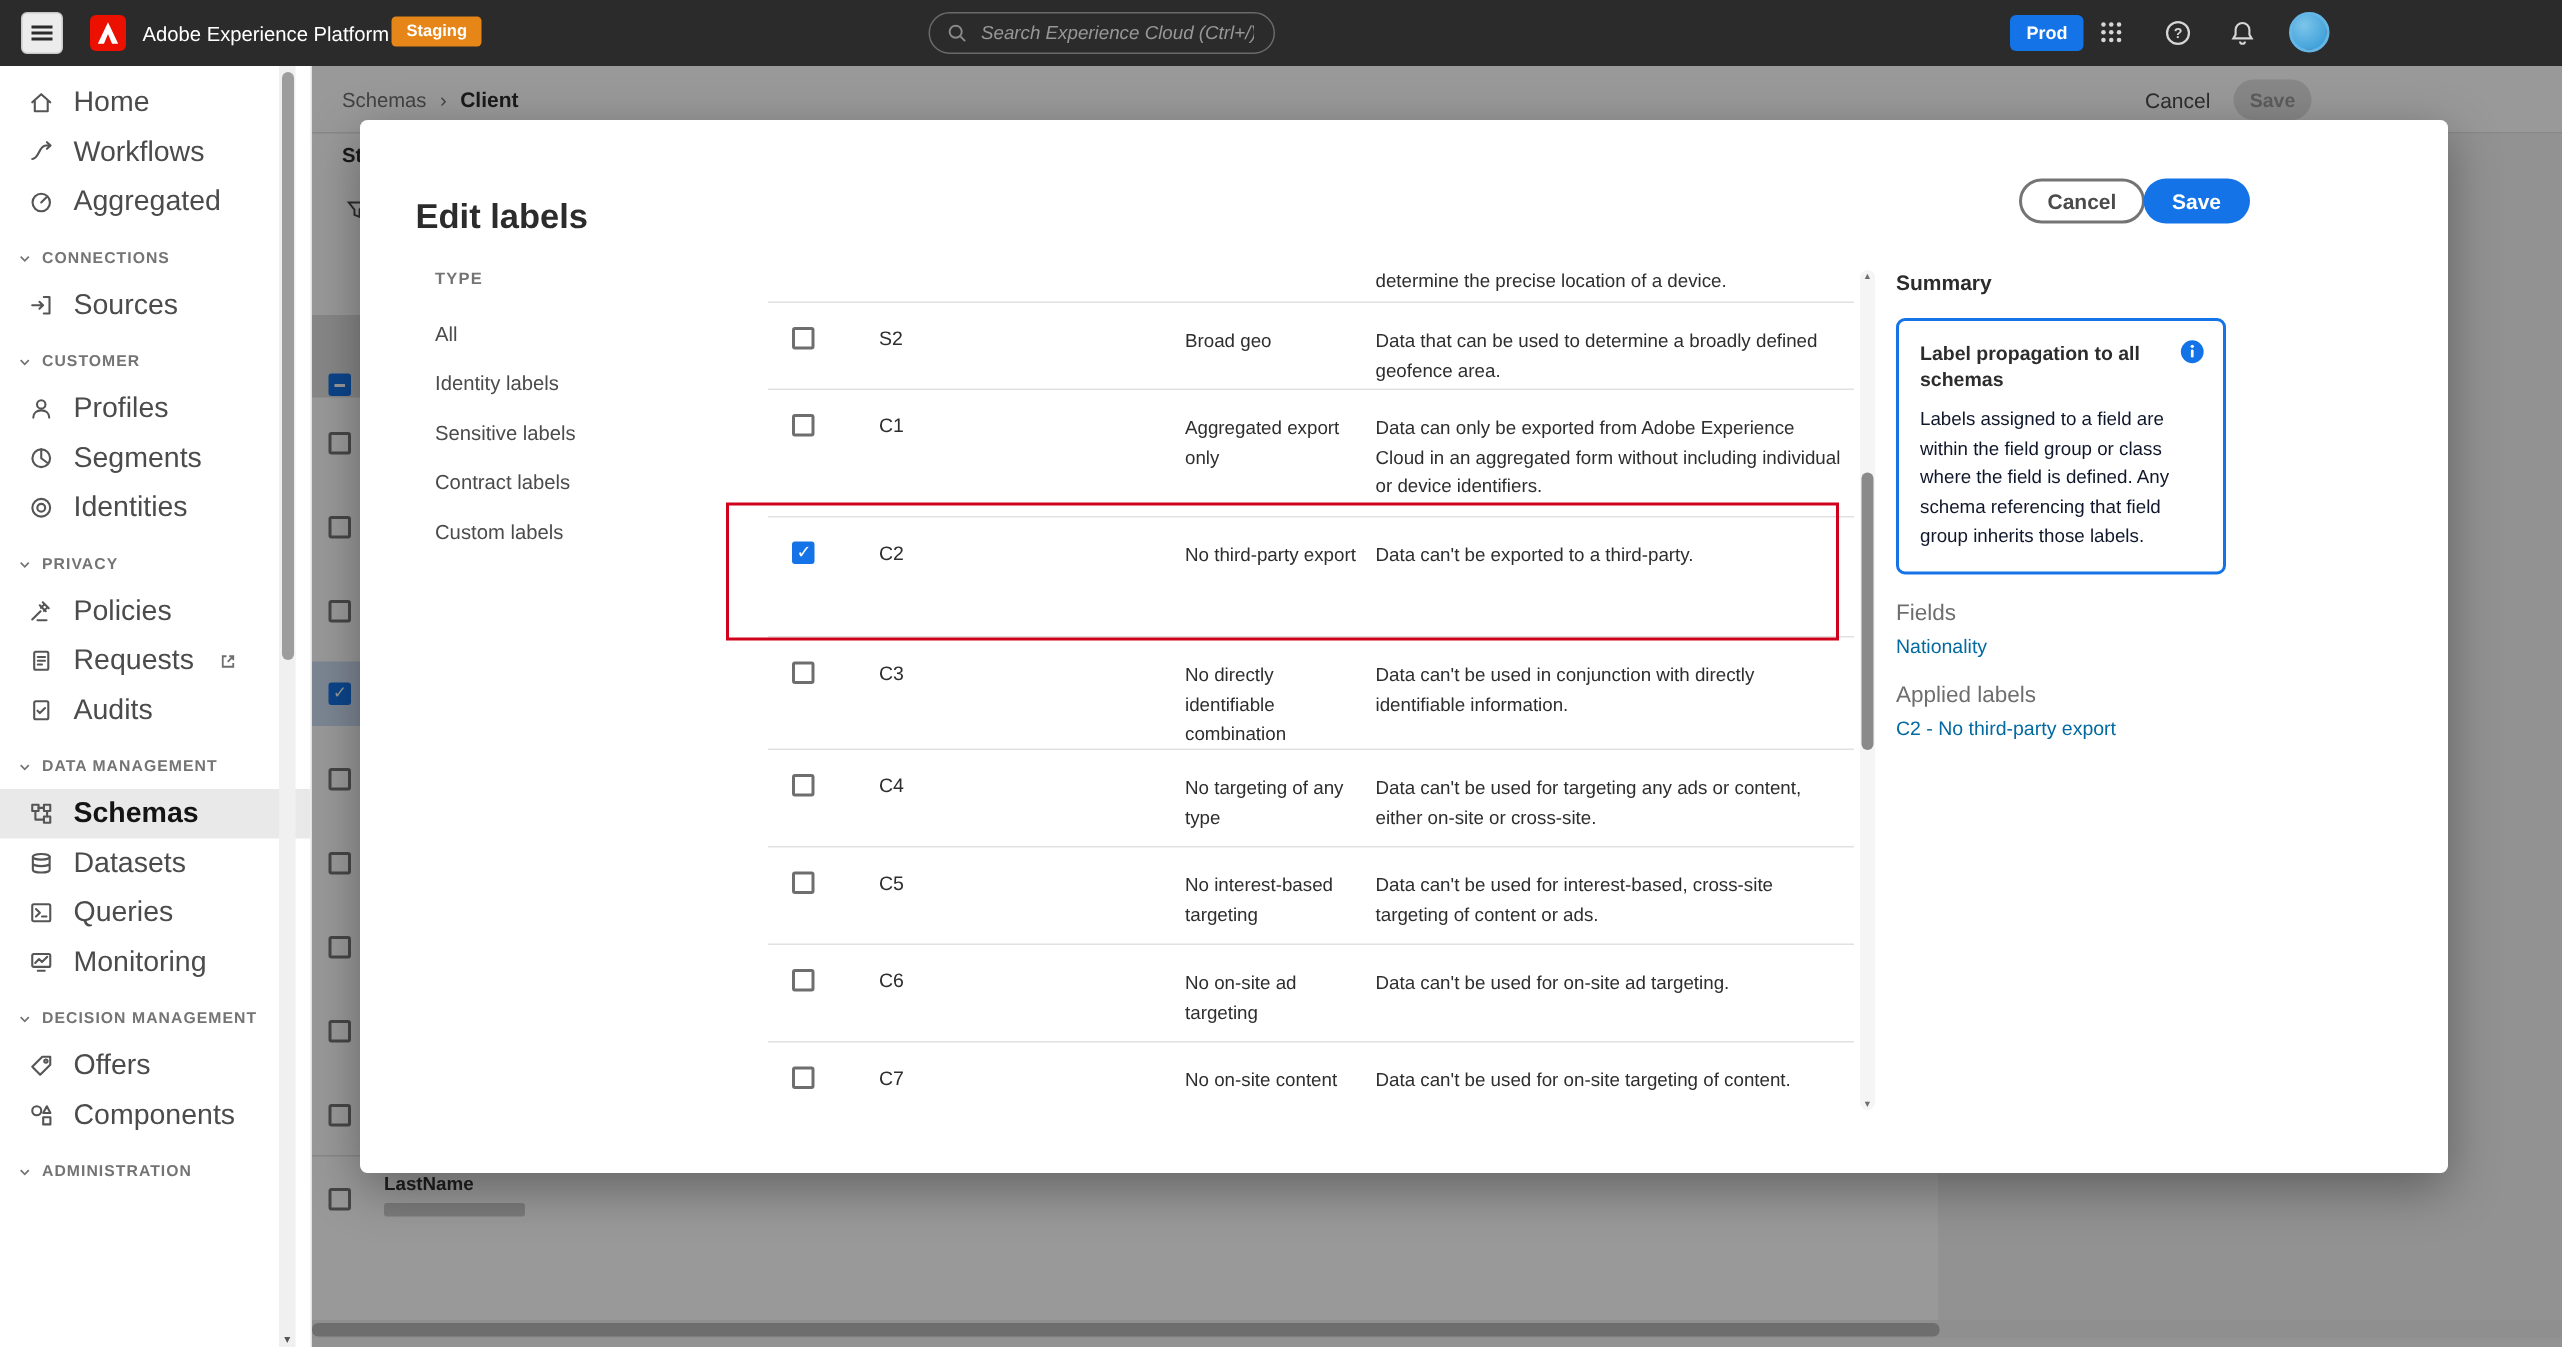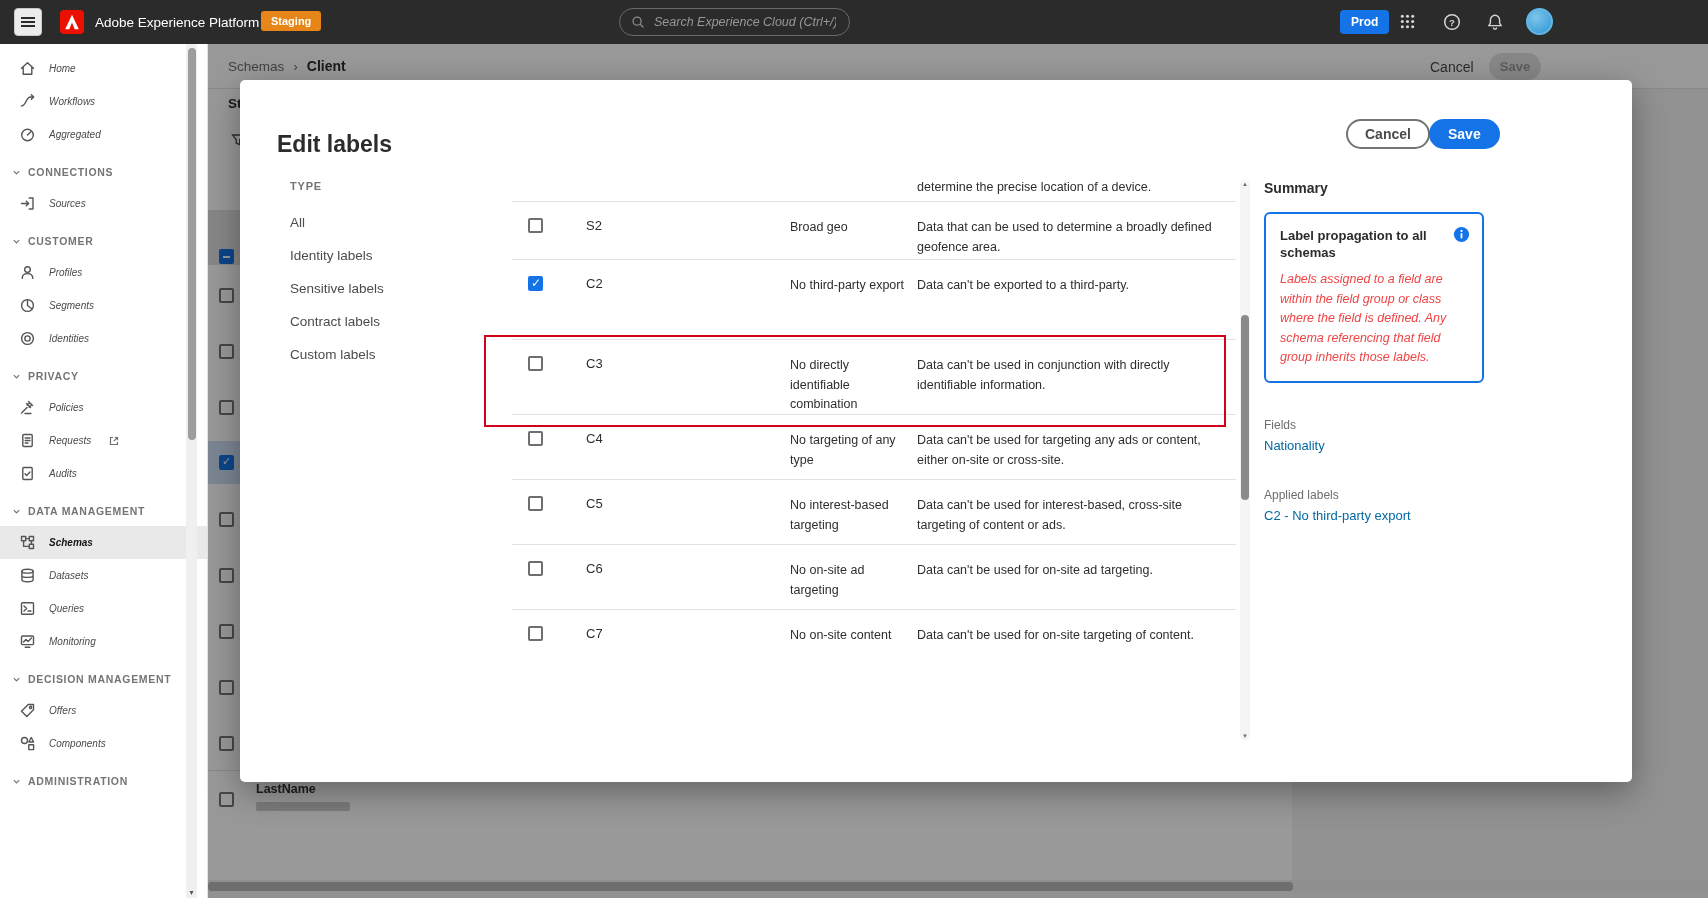--- a/index.html
+++ b/index.html
@@ -20,21 +20,21 @@
   .tb-search input{flex:1;background:transparent;border:none;outline:none;color:#ddd;font-style:italic;font-size:12.5px;font-family:Liberation Sans, sans-serif;}
   .tb-search input::placeholder{color:#979797;}
   .tb-prod{position:absolute;left:1340px;top:10px;height:24px;padding:0 11px;background:#1473e6;color:#fff;font-size:12px;font-weight:bold;border:none;border-radius:4px;}
   .tb-iconbtn{position:absolute;top:13px;width:18px;height:18px;background:transparent;border:none;padding:0;}
   .tb-avatar{position:absolute;left:1526px;top:8px;width:27px;height:27px;border-radius:50%;background:radial-gradient(circle at 35% 30%,#7cc5ea,#2f96d6);border:2px solid #63b6e6;}
 
   
   .sidebar{position:absolute;left:0;top:44px;width:208px;height:854px;background:#fff;border-right:1px solid #e3e3e3;z-index:10;padding-top:8px;overflow:hidden;}
   .sb-item{display:flex;align-items:center;gap:13px;height:33px;padding-left:19px;cursor:pointer;}
   .sb-item.selected{background:#e9e9e9;}
-  .sb-label{font-size:10px;color:#4b4b4b;font-style:italic;}
+  .sb-label{font-size:19px;color:#4b4b4b;}
   .sb-item.selected .sb-label{color:#141414;font-weight:bold;}
   .si{width:17px;height:17px;stroke:#555;fill:none;stroke-width:1.4;stroke-linecap:round;stroke-linejoin:round;flex:0 0 17px;}
   .sb-section{display:flex;align-items:center;gap:7px;height:30px;margin-top:6px;padding-left:12px;cursor:pointer;}
   .sb-section-label{font-size:10.5px;font-weight:bold;letter-spacing:.7px;color:#747474;}
   .chev{width:9px;height:9px;stroke:#747474;fill:none;stroke-width:1.3;}
   .ext{width:12px;height:12px;stroke:#6e6e6e;fill:none;stroke-width:1.2;margin-left:4px;}
   .sb-scrollbar{position:absolute;left:186px;top:0;width:11px;height:854px;background:#f0f0f0;}
   .sb-thumb{position:absolute;left:1.5px;top:4px;width:8px;height:392px;background:#9d9d9d;border-radius:4px;}
   .sb-down{position:absolute;left:0;bottom:1px;width:11px;text-align:center;font-size:8px;color:#555;}
 
@@ -83,22 +83,22 @@
   .md-name{position:absolute;left:278px;top:16px;width:118px;font-size:12.5px;color:#2e2e2e;line-height:19.5px;}
   .md-desc{position:absolute;left:405px;top:16px;width:310px;font-size:12.5px;color:#2e2e2e;line-height:19.5px;}
   .md-scroll{position:absolute;left:1000px;top:100px;width:10px;height:560px;background:#f5f5f5;border-radius:5px;}
   .md-sthumb{position:absolute;left:1px;top:135px;width:8px;height:185px;background:#8a8a8a;border-radius:4px;}
   .md-sarrow{position:absolute;left:0;width:10px;text-align:center;font-size:7px;color:#6e6e6e;background:none;border:none;padding:0;}
   .md-summary{position:absolute;left:1024px;top:100px;width:228px;}
   .md-sum-heading{font-size:14px;font-weight:bold;color:#2c2c2c;}
   .md-card{margin-top:16px;border:2px solid #1473e6;border-radius:6px;padding:13px 14px;width:220px;}
   .md-card-title{font-size:13px;font-weight:bold;color:#2c2c2c;line-height:17px;width:158px;}
   .md-card-info{float:right;margin:-1px -2px 0 0;}
-  .md-card-body{margin-top:9px;font-size:12.5px;color:#ef4444;line-height:19.5px;font-style:italic;}
-  .md-sum-sub{margin-top:35px;font-size:12px;color:#6e6e6e;}
+  .md-card-body{margin-top:9px;font-size:12.5px;color:#0f172a;line-height:19.5px;}
+  .md-sum-sub{margin-top:17px;font-size:15px;color:#6e6e6e;}
   .md-sum-val{margin-top:6px;font-size:13px;color:#0369a1;}
 
   .annotation{position:absolute;left:484px;top:335px;width:742px;height:92px;border:2px solid #d0021b;z-index:40;}
 </style>
 </head>
 <body>
 
 <div class="screen">
 
   <header class="topbar">
@@ -375,20 +375,26 @@
     <div class="md-table">
       <div class="md-cliprow">
         <span>determine the precise location of a device.</span>
       </div>
       <div class="md-row" style="height:58px;">
         <span class="md-cb"></span>
         <span class="md-code">S2</span>
         <span class="md-name">Broad geo</span>
         <span class="md-desc">Data that can be used to determine a broadly defined geofence area.</span>
       </div>
+      <div class="md-row" style="height:85px;">
+        <span class="md-cb"></span>
+        <span class="md-code">C1</span>
+        <span class="md-name">Aggregated export only</span>
+        <span class="md-desc">Data can only be exported from Adobe Experience Cloud in an aggregated form without including individual or device identifiers.</span>
+      </div>
       <div class="md-row" style="height:80px;">
         <span class="md-cb checked"></span>
         <span class="md-code">C2</span>
         <span class="md-name">No third-party export</span>
         <span class="md-desc">Data can't be exported to a third-party.</span>
       </div>
       <div class="md-row" style="height:75px;">
         <span class="md-cb"></span>
         <span class="md-code">C3</span>
         <span class="md-name">No directly identifiable combination</span>

